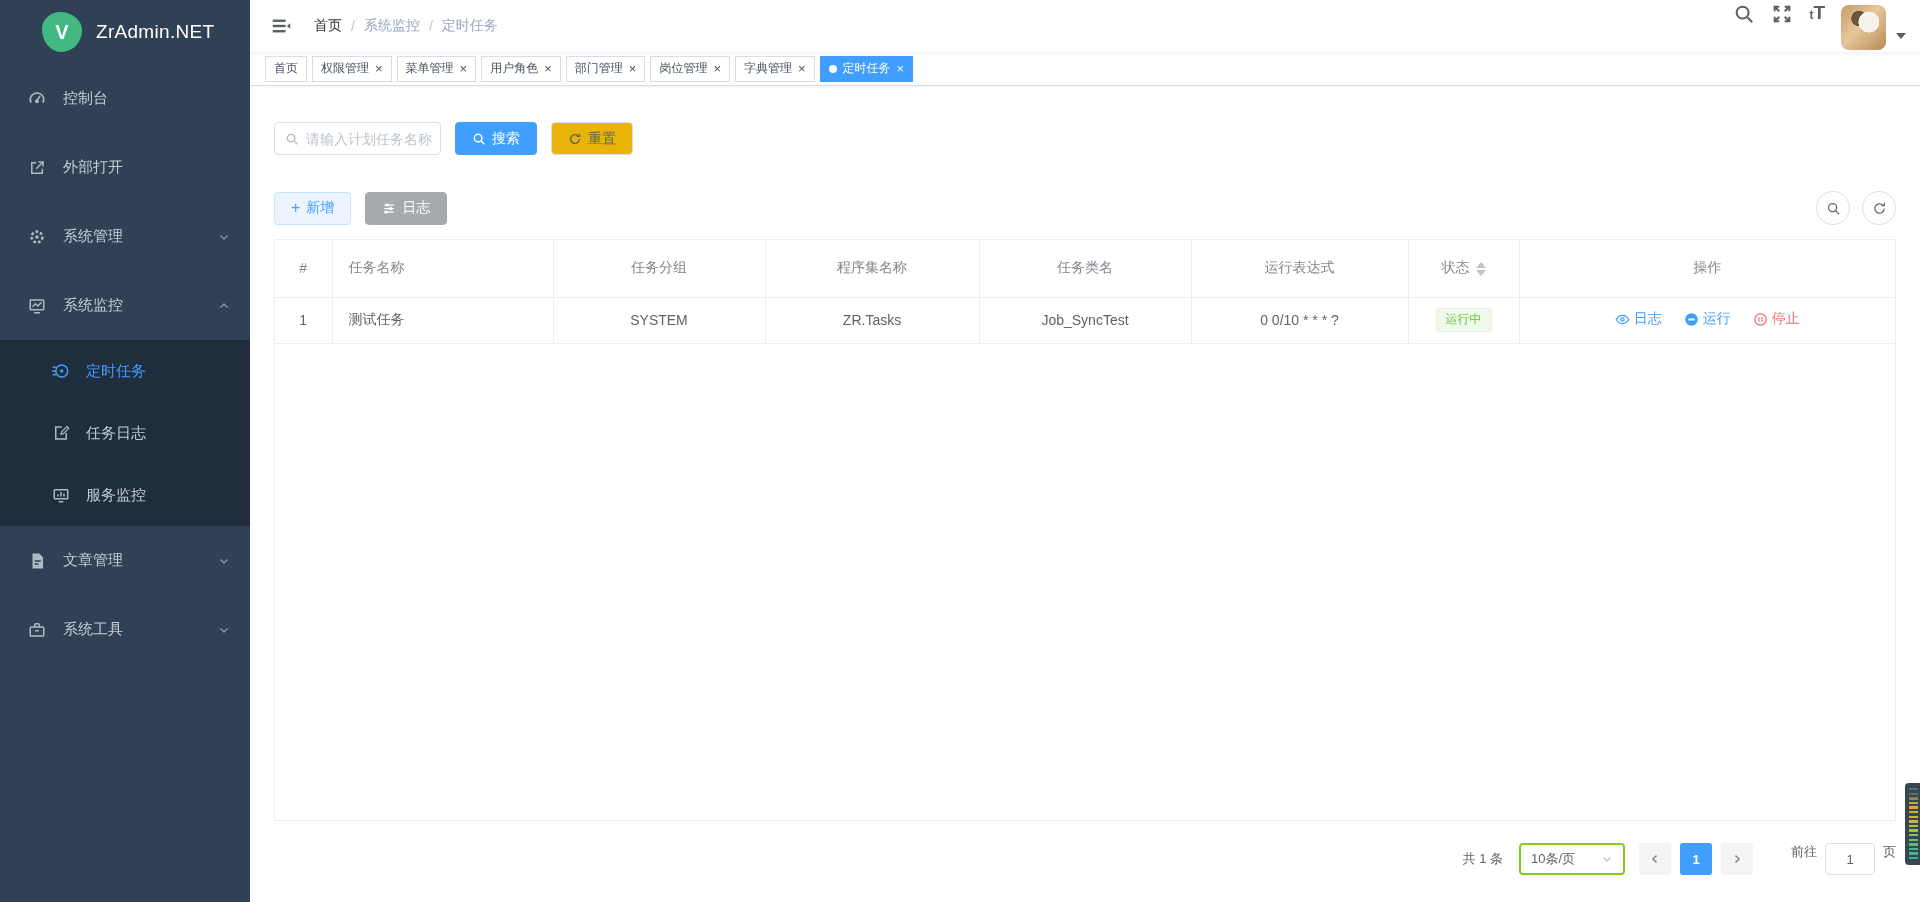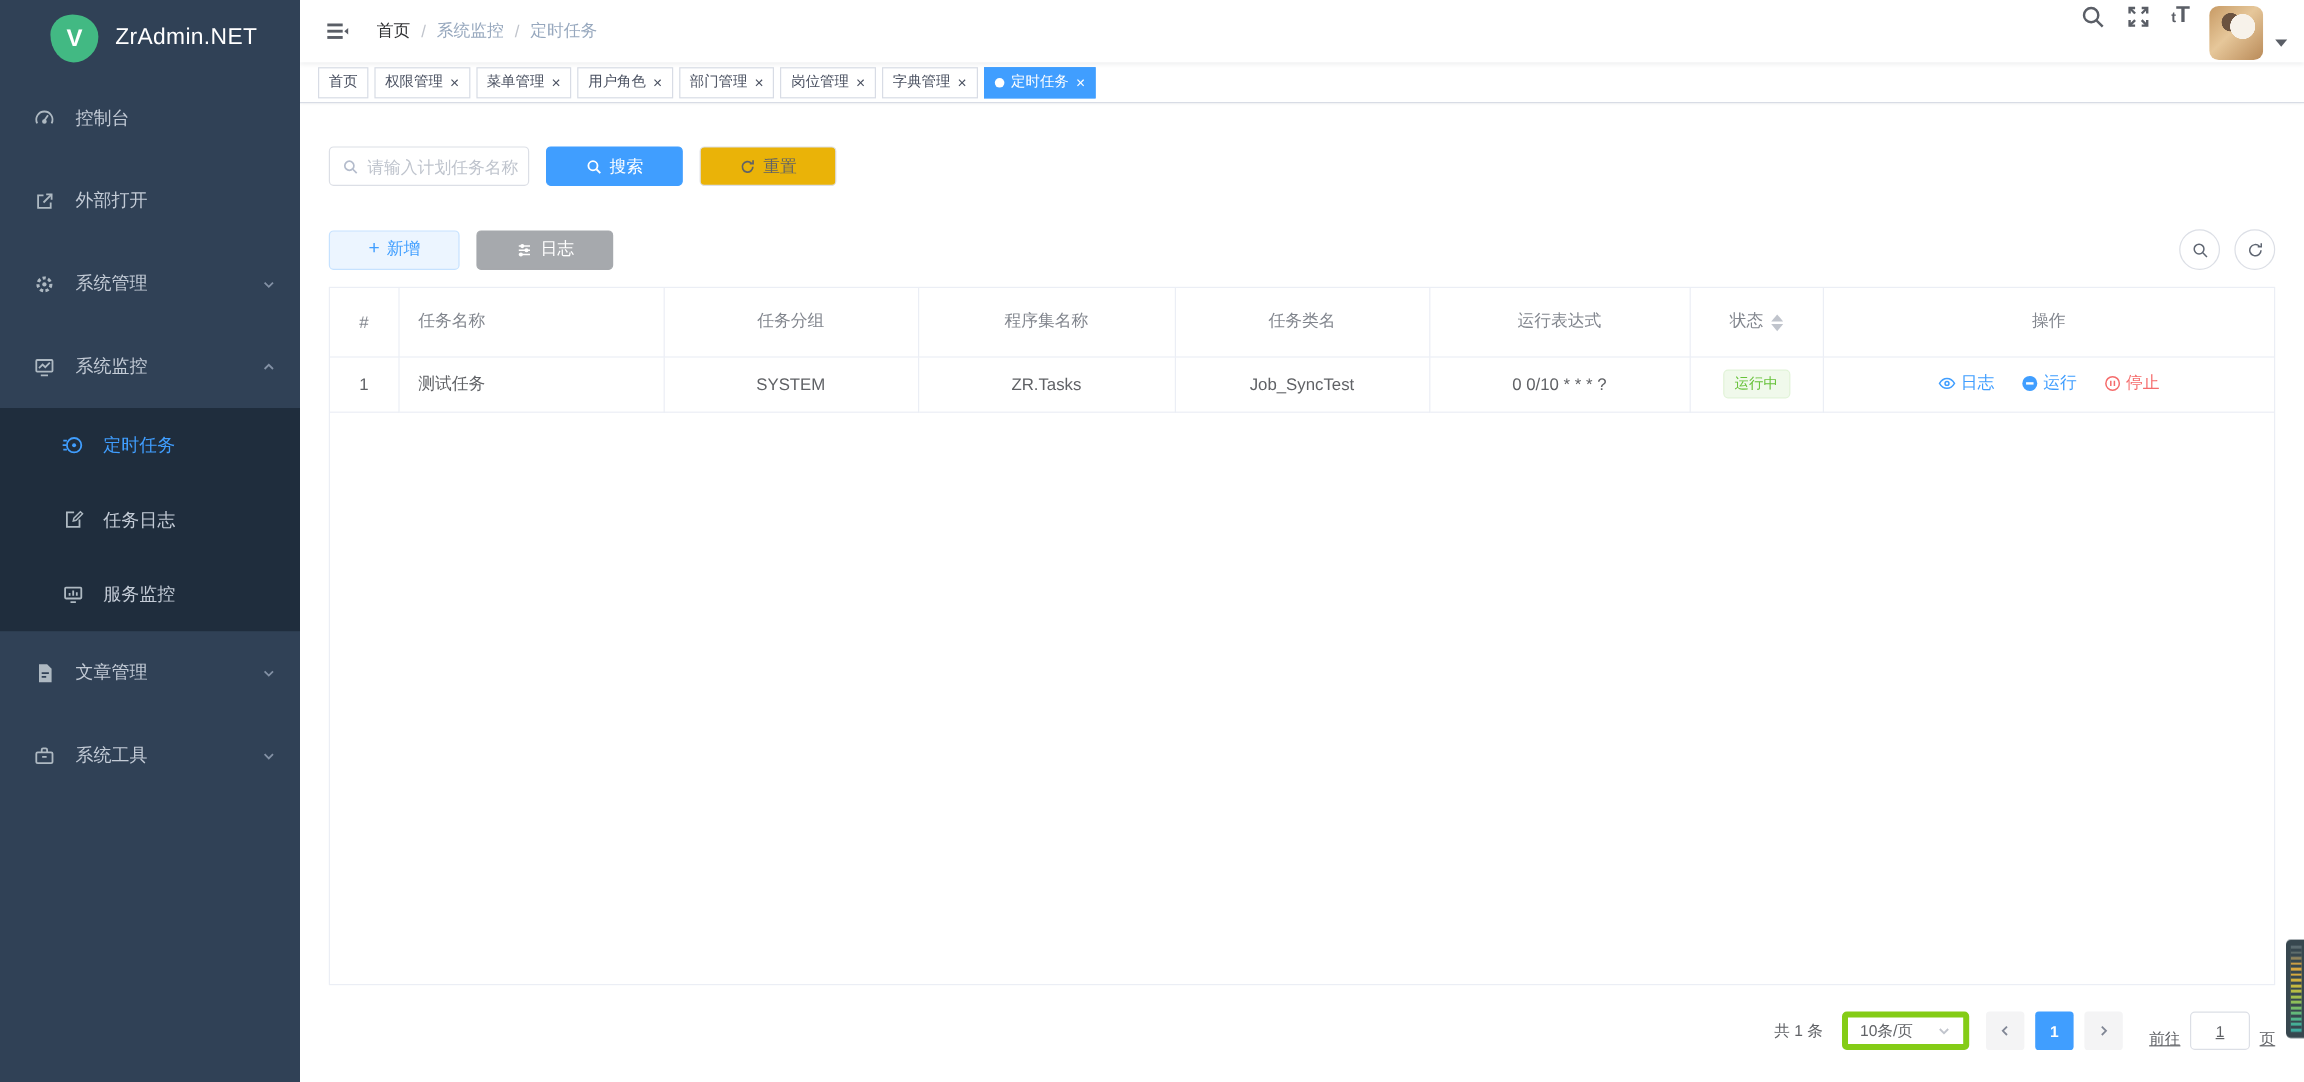--- a/index.html
+++ b/index.html
@@ -60,21 +60,21 @@
   .content { padding:0 24px; background:#fff; }
   .search-row { margin-top:36px; display:flex; align-items:center; gap:14px; }
   .search-box { width:167px; height:33px; border:1px solid #dcdfe6; border-radius:4px;
     display:flex; align-items:center; padding:0 10px; gap:7px; background:#fff; }
   .search-box svg { width:14px; height:14px; color:#b4bccc; flex:0 0 14px; }
   .search-box input { border:none; outline:none; flex:1; font-size:14px; color:#606266;
     font-family:inherit; background:transparent; }
   .search-box input::placeholder { color:#bfc4cd; }
   .btn { height:33px; border-radius:4px; border:1px solid transparent; font-size:14px;
     display:inline-flex; align-items:center; justify-content:center; gap:6px; cursor:pointer;
-    padding:0 32px; font-family:inherit; }
+    padding:0 16px; font-family:inherit; }
   .btn svg { width:14px; height:14px; }
   .btn-primary { background:#409eff; border-color:#409eff; color:#fff; }
   .btn-default { background:#eab308; border-color:#dcdfe6; color:#606266; }
   .btn-plain-primary { background:#ecf5ff; border-color:#c6e2ff; color:#409eff; }
   .btn-info-gray { background:#a6a9ad; border-color:#a6a9ad; color:#fff; }
 
   .action-row { margin-top:36px; display:flex; align-items:center; }
   .action-row .gap { width:14px; }
   .action-right { margin-left:auto; display:flex; gap:12px; }
   .circle-btn { width:34px; height:34px; border-radius:50%; border:1px solid #dcdfe6; background:#fff;
@@ -99,29 +99,29 @@
   .op-link { display:inline-flex; align-items:center; gap:4px; cursor:pointer; font-size:14px; }
   .op-link svg { width:15px; height:15px; }
   .op-blue { color:#409eff; }
   .op-red { color:#f56c6c; }
   .op-cell .op-link { margin:0 9px; }
 
   
   .pager-row { margin-top:22px; display:flex; align-items:center; justify-content:flex-end; gap:14px;
     font-size:13px; color:#606266; }
   .pager-total { margin-right:2px; }
-  .page-size-select { width:106px; height:32px; border:5px solid #84cc16; border-radius:4px; background:#fff;
+  .page-size-select { width:106px; height:32px; border:2px solid #84cc16; border-radius:4px; background:#fff;
     display:flex; align-items:center; justify-content:space-between; padding:0 10px; cursor:pointer; color:#606266; }
   .page-size-select svg { width:12px; height:12px; color:#c0c4cc; }
   .pg-btn { min-width:32px; height:32px; border-radius:3px; background:#f4f4f5; color:#808695;
     display:flex; align-items:center; justify-content:center; cursor:pointer; }
   .pg-btn svg { width:12px; height:12px; }
   .pg-btn.pg-current { background:#409eff; color:#fff; font-weight:bold; }
   .pager-group { display:flex; gap:9px; }
-  .goto-wrap { display:flex; align-items:flex-end; gap:8px; margin-left:8px;text-decoration:underline; }
+  .goto-wrap { display:flex; align-items:flex-start; gap:8px; margin-left:24px; }
   .goto-input { width:50px; height:32px; border:1px solid #dcdfe6; border-radius:4px; text-align:center;
     font-size:13px; color:#606266; outline:none; font-family:inherit; }
 
   
   .equalizer { position:fixed; right:0; top:783px; width:15px; height:82px; background:#37474f;
     border-radius:4px 0 0 4px; padding:5px 2px 5px 4px; cursor:pointer; z-index:20; }
   .equalizer .eq-bars { width:100%; height:100%;
     background:
       repeating-linear-gradient(to bottom, transparent 0 2.4px, #37474f 2.4px 4.6px),
       linear-gradient(to bottom, #5a6b72 0%, #5f6d6a 10%, #d9a441 22%, #d8ab3f 34%, #c9b83f 46%,

